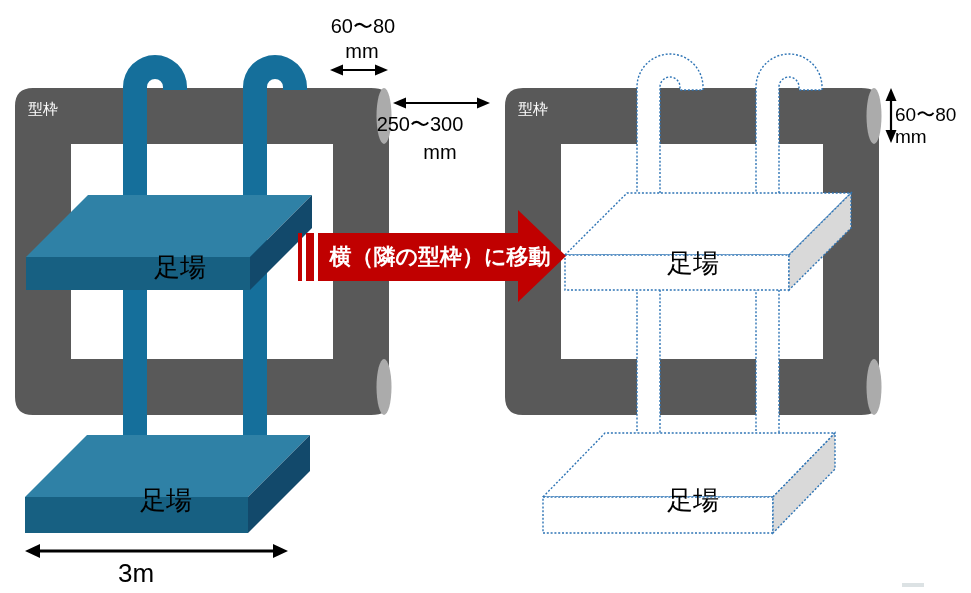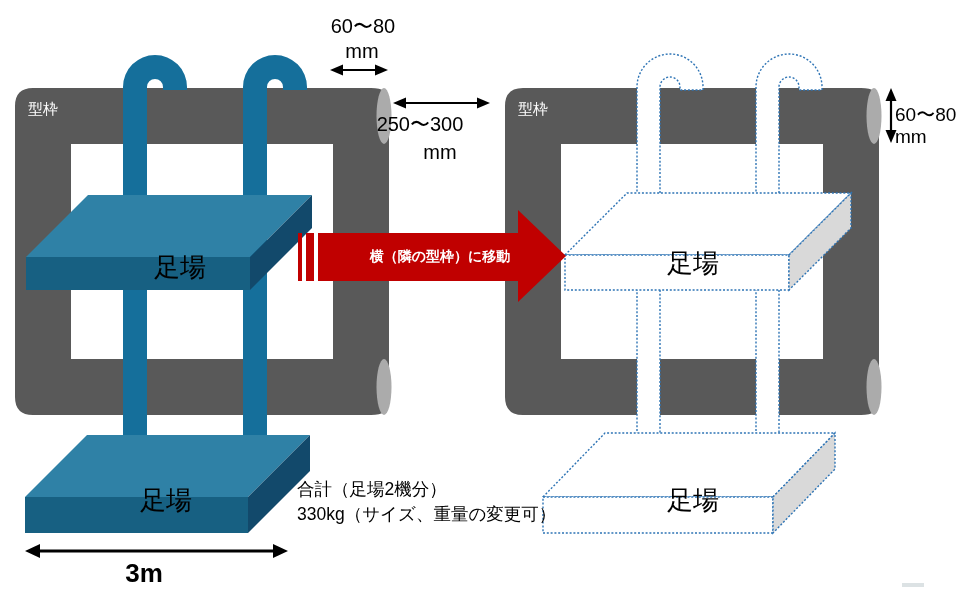--- a/index.html
+++ b/index.html
@@ -8,21 +8,21 @@
     font-family:"Liberation Sans","DejaVu Sans",sans-serif; overflow:hidden;
   }
   .stage svg { position:absolute; left:0; top:0; }
   .lbl { position:absolute; white-space:nowrap; color:#000; }
   .ctr { transform:translate(-50%,-50%); }
   .fw-label { color:var(--label-white); font-size:15px; }
   .scaffold-label { font-size:26px; color:var(--label-black);margin-top:39px; }
   .dim { font-size:20px; color:var(--dimension-black); }
   .dim-sm { font-size:19px; color:var(--dimension-black); }
   .dim-3m { font-size:26px; color:var(--dimension-black); }
-  .move-label { font-size:14px; font-weight:bold; color:var(--label-white); }
+  .move-label { font-size:22px; font-weight:bold; color:var(--label-white); }
   .note { font-size:17.5px; line-height:25px; color:var(--label-black); }
 
   .fw        { fill:var(--formwork-gray); }
   .cap       { fill:var(--formwork-cap-gray); }
   .hook      { fill:var(--hook-teal); }
   .cube-top  { fill:var(--scaffold-top); }
   .cube-front{ fill:var(--scaffold-front); }
   .cube-side { fill:var(--scaffold-side); }
   .ghost      { fill:#ffffff; stroke:var(--ghost-outline-blue); stroke-width:1.4; stroke-dasharray:2 1.8; }
   .ghost-side { fill:var(--ghost-side-gray); stroke:var(--ghost-outline-blue); stroke-width:1.4; stroke-dasharray:2 1.8; }
@@ -122,17 +122,15 @@
 
   <div class="lbl dim ctr" style="left:363px; top:26px;">60〜80</div>
   <div class="lbl dim ctr" style="left:362px; top:51px;">mm</div>
 
   <div class="lbl dim ctr" style="left:420px; top:124px;">250〜300</div>
   <div class="lbl dim ctr" style="left:440px; top:152px;">mm</div>
 
   <div class="lbl dim-sm" style="left:895px; top:102px;">60〜80</div>
   <div class="lbl dim-sm" style="left:895px; top:126px;">mm</div>
 
-  <div class="lbl dim-3m ctr" style="left:144px; top:573px;font-weight:bold;">3m</div>
+  <div class="lbl dim-3m ctr" style="left:136px; top:573px;">3m</div>
 
-  <div class="lbl note" style="left:297px; top:477px;">合計（足場2機分）</div>
-  <div class="lbl note" style="left:297px; top:502px;">330kg（サイズ、重量の変更可）</div>
 </div>
 
 </body></html>

